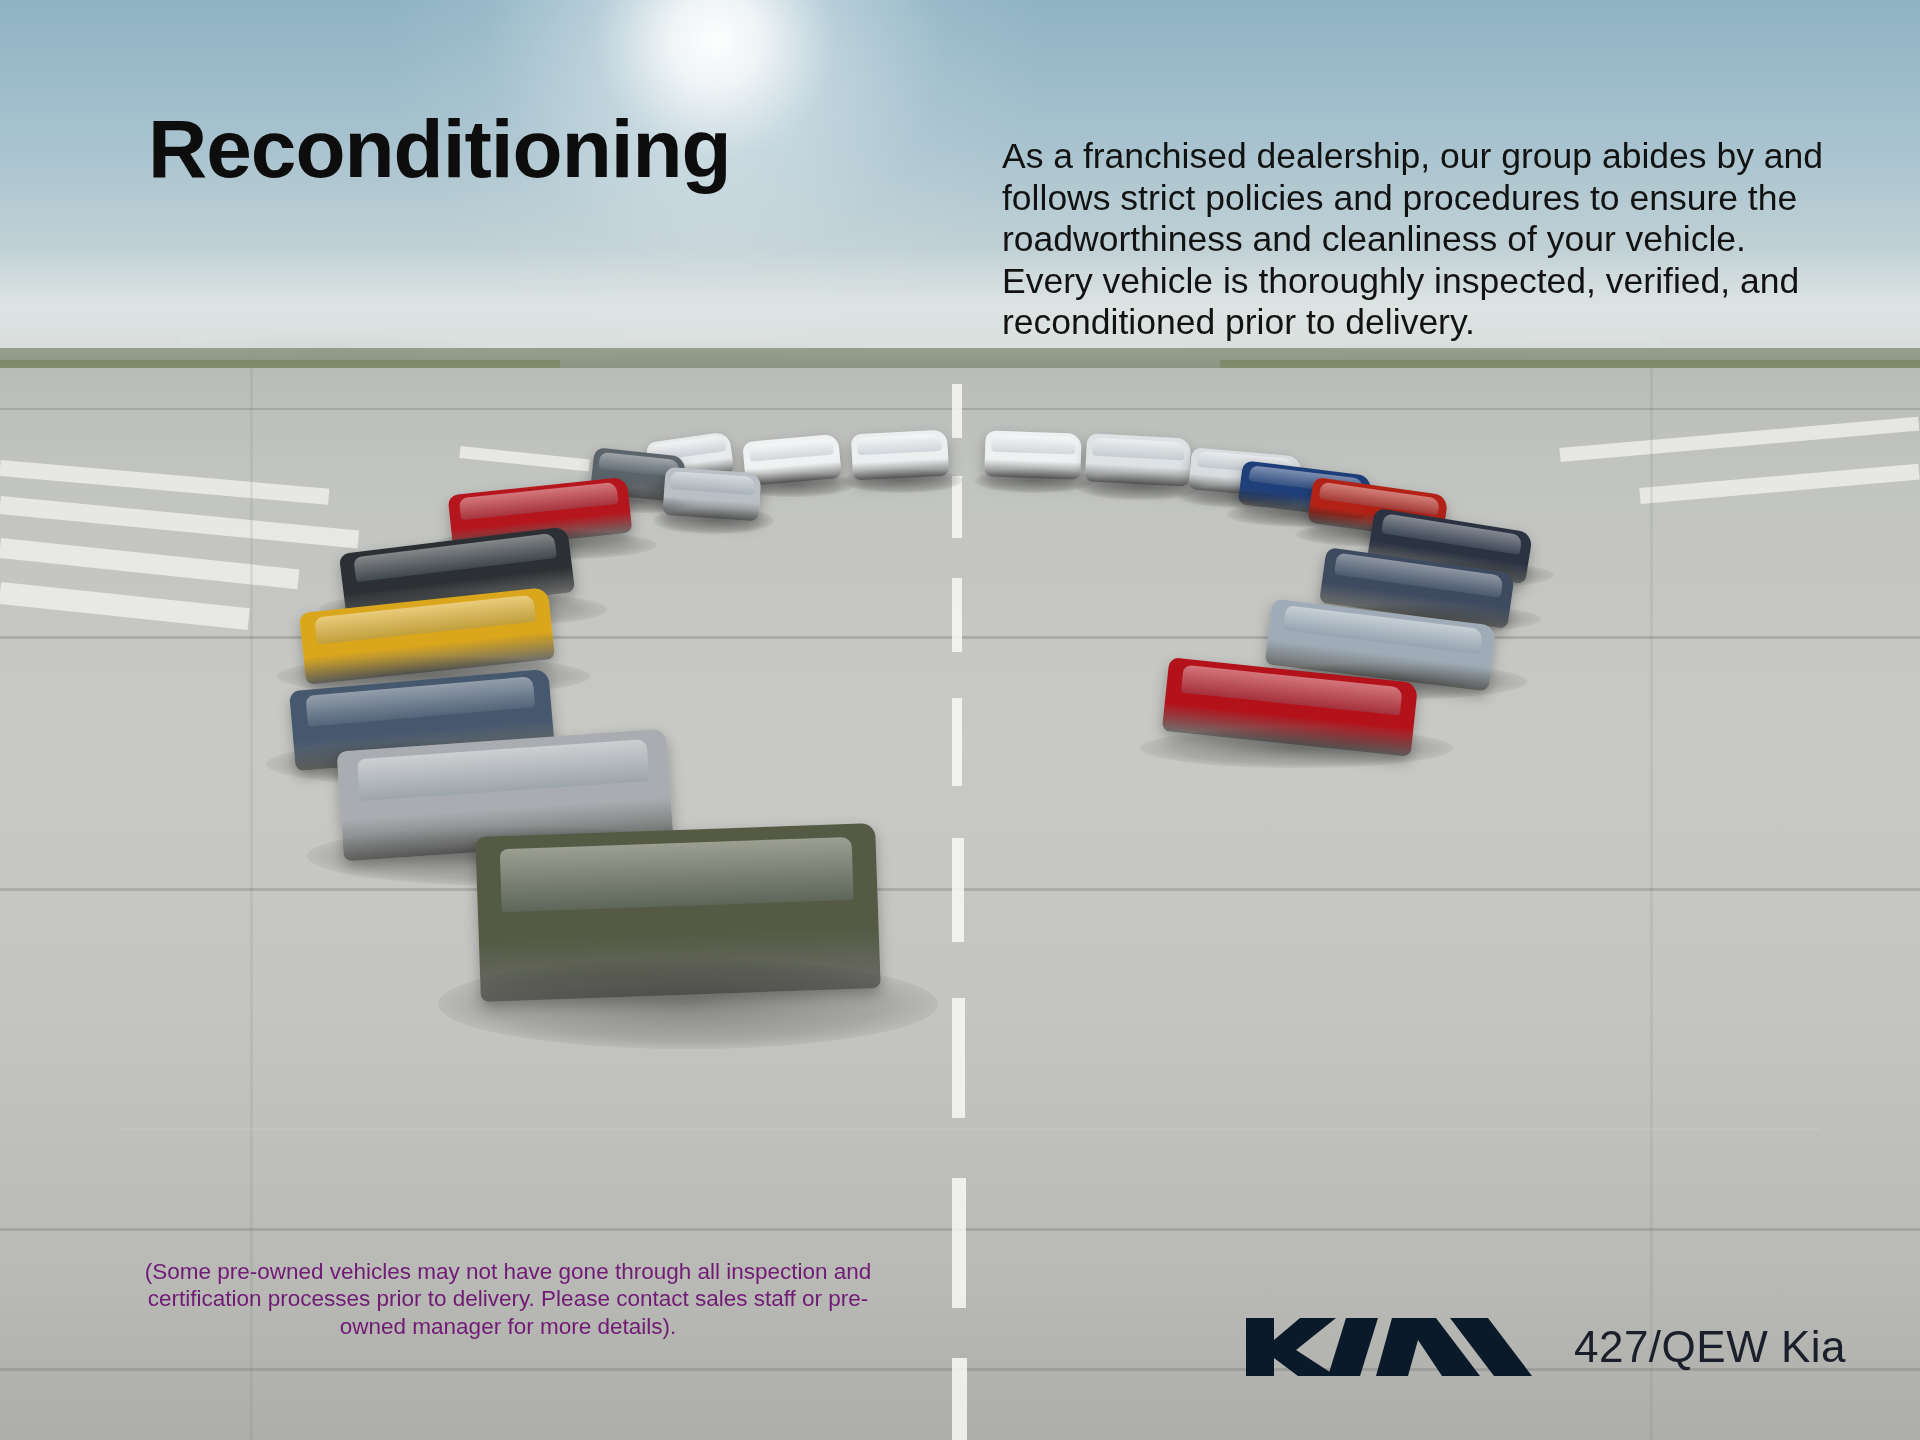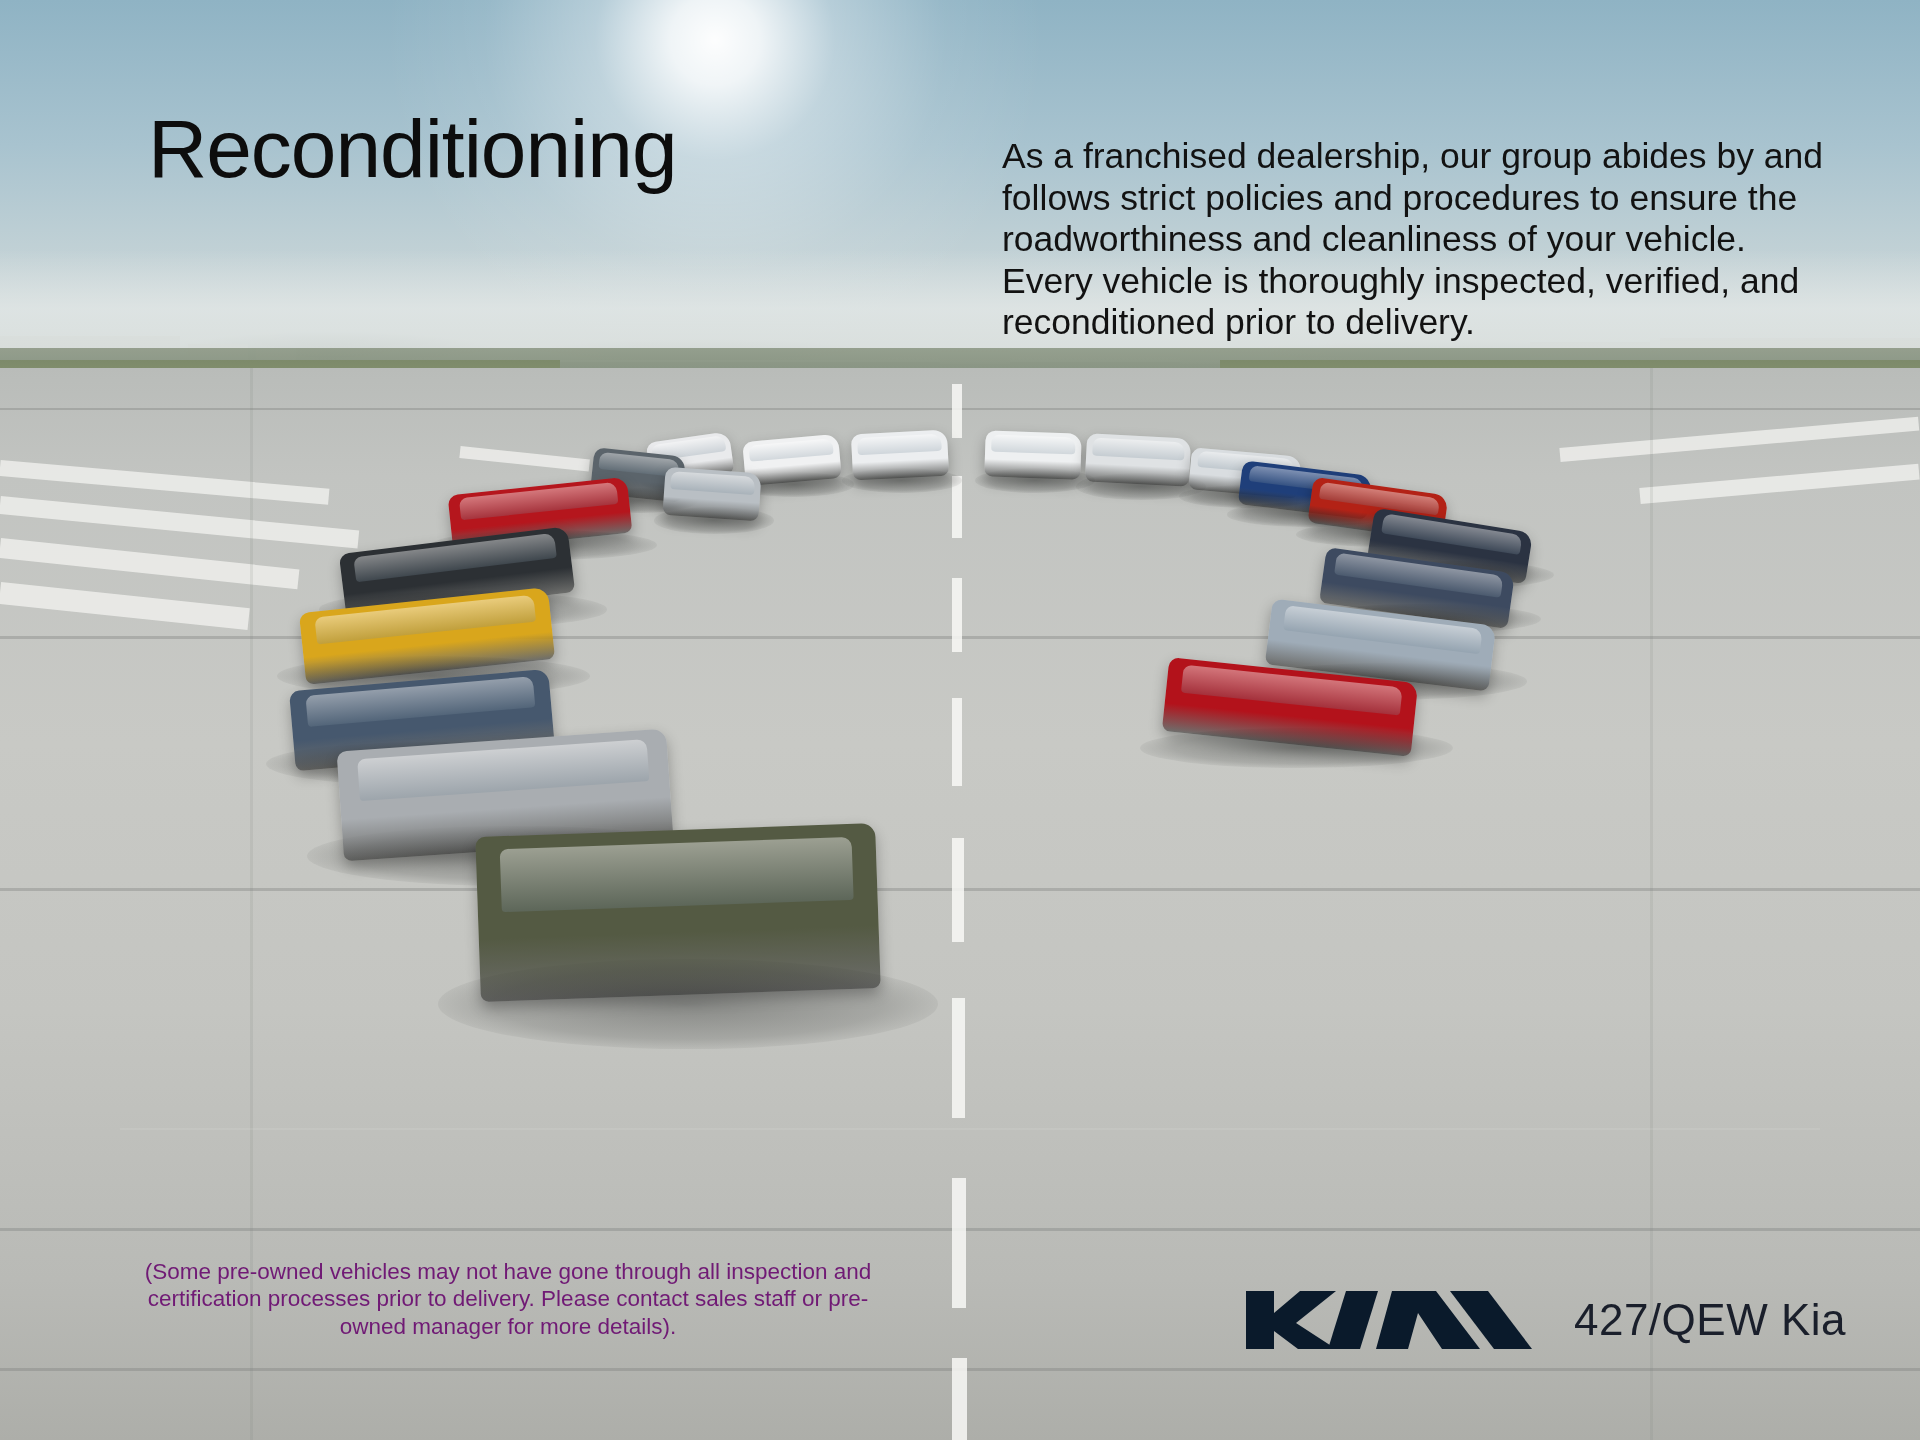--- a/index.html
+++ b/index.html
@@ -135,21 +135,21 @@
     border-radius: 50%;
     background: radial-gradient(ellipse at center, rgba(60,62,60,0.45) 0%, rgba(60,62,60,0.22) 55%, rgba(60,62,60,0) 78%);
   }
 
   
   .title {
     position: absolute;
     left: 148px;
     top: 108px;
     font-size: 82px;
-    font-weight: normal;
+    font-weight: bold;
     color: #0d0d0d;
     letter-spacing: -1px;
     line-height: 1;
     white-space: nowrap;
   }
   .body-copy {
     position: absolute;
     left: 1002px;
     top: 136px;
     width: 840px;
@@ -163,21 +163,21 @@
     top: 1258px;
     width: 780px;
     text-align: center;
     font-size: 22.5px;
     line-height: 1.22;
     color: #701a75;
   }
   .kia-block {
     position: absolute;
     right: 74px;
-    bottom: 83px;
+    bottom: 56px;
     display: flex;
     align-items: center;
     gap: 34px;
   }
   .kia-logo svg { display: block; }
   .dealer-name {
     font-size: 44px;
     color: #1a1f2b;
     letter-spacing: 0.5px;
     white-space: nowrap;

